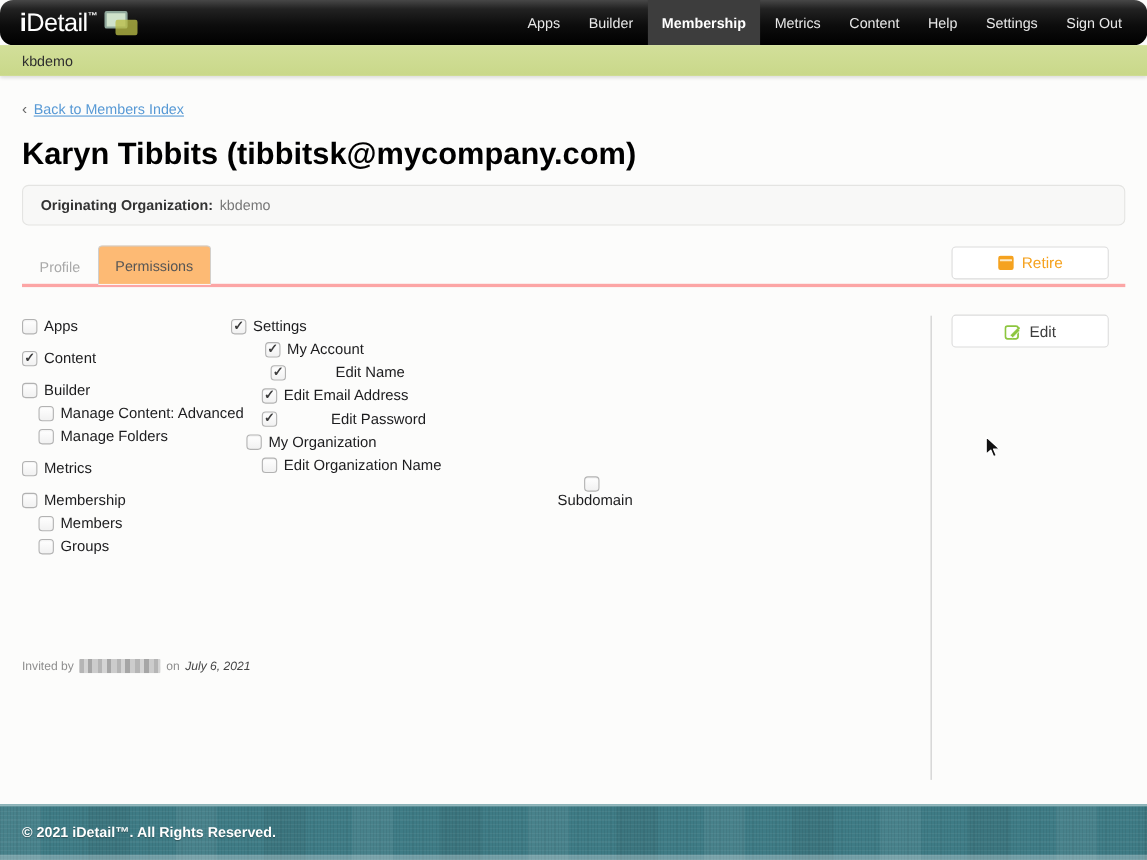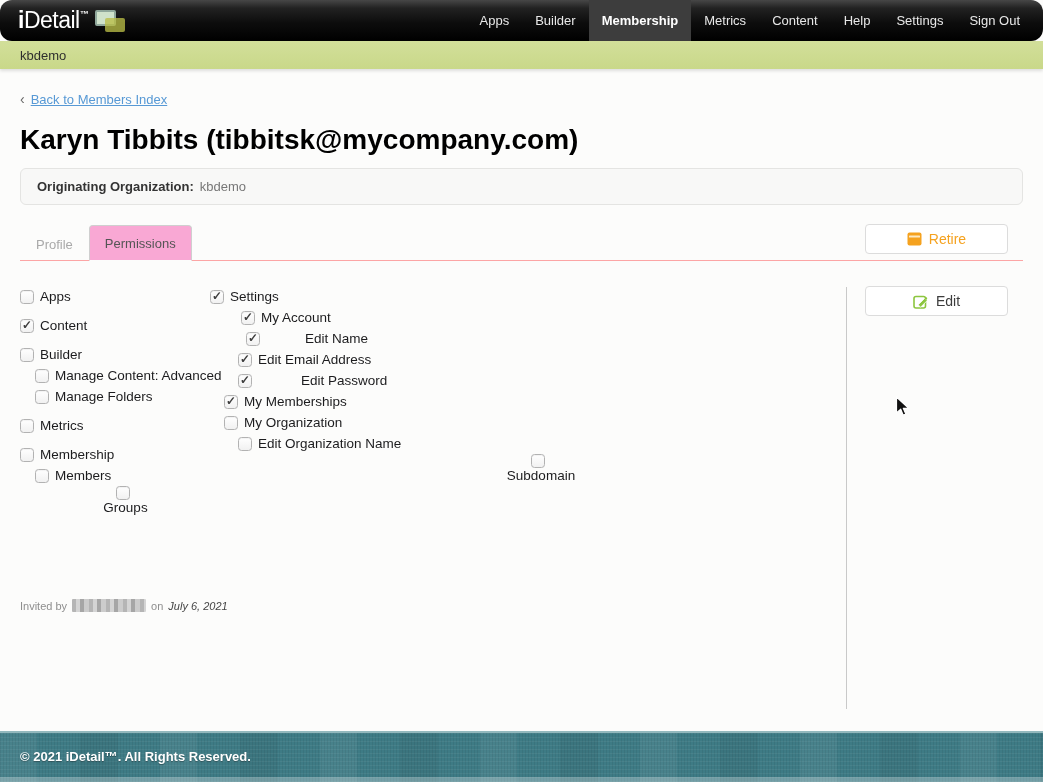--- a/index.html
+++ b/index.html
@@ -60,30 +60,30 @@
   .origin-box {
     margin-top:16px; background:#f8f8f7; border:1px solid #e4e4e2;
     border-radius:6px; padding:10px 16px; font-size:13px; display:flex; gap:6px;
   }
   .origin-label { font-weight:700; color:#333; }
   .origin-value { color:#777; }
 
   
   .tab-row {
     margin-top:19px; position:relative;
-    border-bottom:1px solid #fca5a5;
+    border-bottom:3px solid #fca5a5;
     display:flex; align-items:flex-end; height:37px;
   }
   .tab {
     font-size:13px; padding:10px 15px 9px; cursor:pointer;
     border:1px solid transparent; border-bottom:none; border-radius:4px 4px 0 0;
     margin-bottom:-1px; color:#a9a9a9;
   }
   .tab.active {
-    border-color:#cfcfcf; background:#f9a8d4; color:#555;
+    border-color:#cfcfcf; background:#fdba74; color:#555;
     border-bottom:1px solid #fcfcfb;
   }
   .btn {
     background:#fff; border:1px solid #dcdcdc; border-radius:4px;
     height:30px; width:143px; display:flex; align-items:center; justify-content:center;
     gap:7px; font-size:14px; cursor:pointer; font-family:"Liberation Sans", sans-serif;
   }
   .retire-btn { position:absolute; right:15px; top:0; color:#f5a21f; }
   .edit-btn { margin:25px 15px 0 19px; color:#3c3c3c; }
 
@@ -229,21 +229,21 @@
               <span class="perm-label">Metrics</span>
             </label>
             <label class="perm-row gap" style="margin-left: 0px;">
               <span class="cb"></span>
               <span class="perm-label">Membership</span>
             </label>
             <label class="perm-row" style="margin-left: 15px;">
               <span class="cb"></span>
               <span class="perm-label">Members</span>
             </label>
-            <label class="perm-row" style="margin-left: 15px; flex-direction: column;">
+            <label class="perm-row" style="margin-left: 15px;">
               <span class="cb"></span>
               <span class="perm-label">Groups</span>
             </label>
           </div>
         <div class="perm-col-right">
             <label class="perm-row" style="margin-left: 0px;">
               <span class="cb checked"></span>
               <span class="perm-label">Settings</span>
             </label>
             <label class="perm-row" style="margin-left: 14px; padding-left: 17px;">
@@ -254,24 +254,20 @@
               <span class="cb checked"></span>
               <span class="perm-label">Edit Name</span>
             </label>
             <label class="perm-row" style="margin-left: 28px;">
               <span class="cb checked"></span>
               <span class="perm-label">Edit Email Address</span>
             </label>
             <label class="perm-row" style="margin-left: 28px; gap: 43px;">
               <span class="cb checked"></span>
               <span class="perm-label">Edit Password</span>
-            </label>
-            <label class="perm-row" style="margin-left: 14px;">
-              <span class="cb checked"></span>
-              <span class="perm-label">My Memberships</span>
             </label>
             <label class="perm-row" style="margin-left: 14px;">
               <span class="cb"></span>
               <span class="perm-label">My Organization</span>
             </label>
             <label class="perm-row" style="margin-left: 28px;">
               <span class="cb"></span>
               <span class="perm-label">Edit Organization Name</span>
             </label>
             <label class="perm-row" style="margin-left: 20px; flex-direction: column;">

